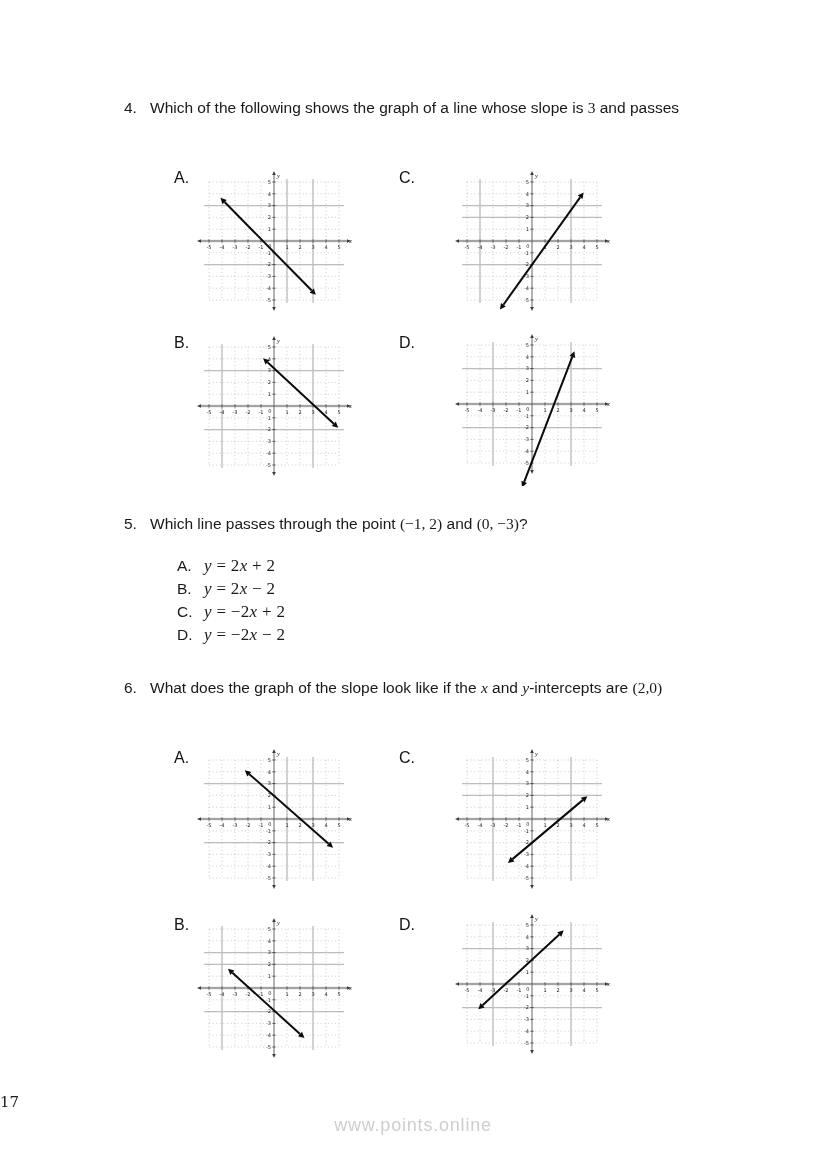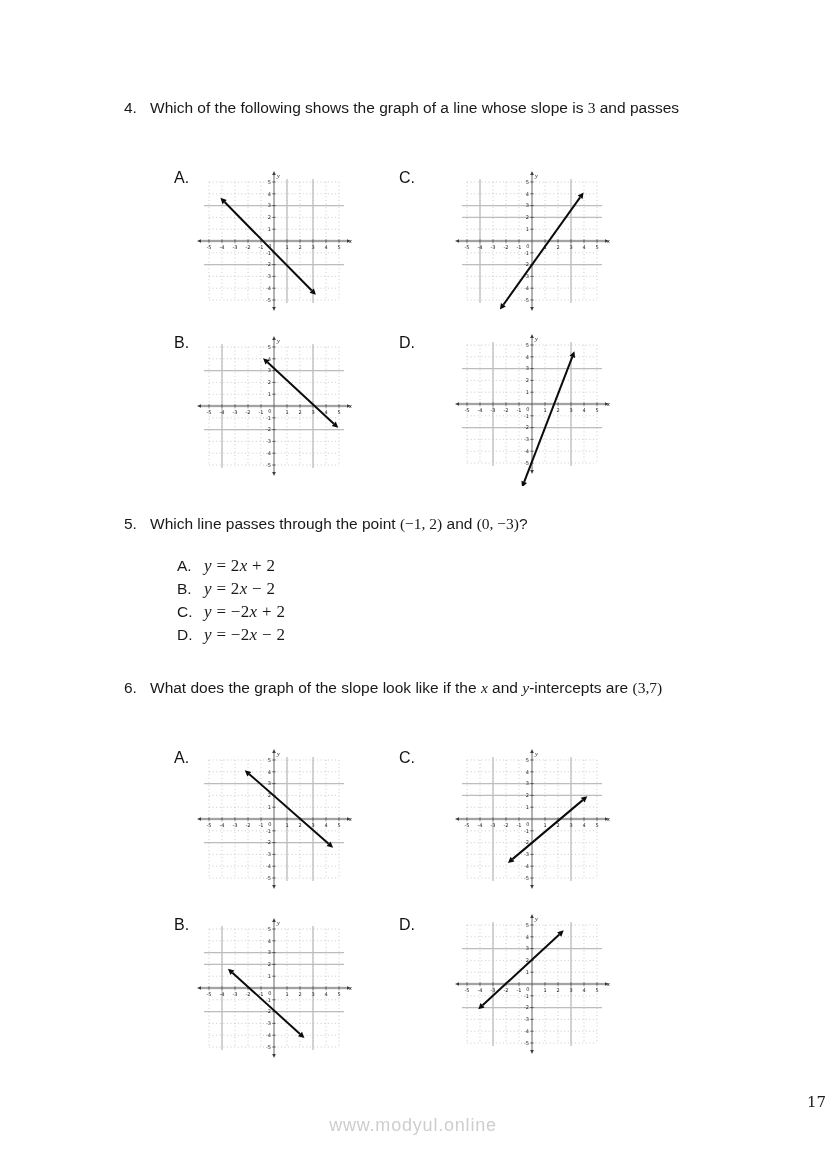--- a/index.html
+++ b/index.html
@@ -14,21 +14,21 @@
   .mseg { font-family:"Liberation Serif",serif; }
   .iseg { font-style:italic; }
 
   .opt-label { position:absolute; font-size:16px; color:#111; }
   .graph { position:absolute; width:170px; height:158px; }
 
   .choice { position:absolute; display:flex; align-items:baseline; }
   .choice .clabel { flex:none; width:27px; font-size:15.5px; }
   .formula { font-size:17px; letter-spacing:0.3px; }
 
-  .page-number { position:absolute; left:0; right:0; top:1093px; text-align:right;
+  .page-number { position:absolute; left:0; right:0; top:1093px; text-align:left;
                  font-family:"DejaVu Serif",serif; font-size:15px; color:#1d1d1d; }
   .watermark { position:absolute; left:0; right:0; top:1115px; text-align:center;
                font-size:18px; color:#cecece; letter-spacing:0.8px; }
 
   
   #q4 { left:124px; top:96px;  width:620px; }
   #q5 { left:124px; top:512px; width:620px; }
   #q6 { left:124px; top:676px; width:620px; }
 
   
@@ -401,21 +401,21 @@
   <span class="formula"><span class="mseg iseg">y</span><span class="mseg"> = −2</span><span class="mseg iseg">x</span><span class="mseg"> + 2</span></span>
 </div>
 <div class="choice" id="q5-d">
   <span class="clabel">D.</span>
   <span class="formula"><span class="mseg iseg">y</span><span class="mseg"> = −2</span><span class="mseg iseg">x</span><span class="mseg"> − 2</span></span>
 </div>
 
 <section class="question" id="q6">
   <div class="qnum">6.</div>
   <div class="qbody">
-    <div class="qline"><span>What does the graph of the slope look like if the </span><span class="mseg iseg">x</span><span> and </span><span class="mseg iseg">y</span><span>-intercepts are </span><span class="mseg">(3,7)</span></div>
+    <div class="qline"><span>What does the graph of the slope look like if the </span><span class="mseg iseg">x</span><span> and </span><span class="mseg iseg">y</span><span>-intercepts are </span><span class="mseg">(2,0)</span></div>
   </div>
 </section>
 
 <div class="opt-label" id="q6-la">A.</div>
 <div class="graph" id="q6-ga"><svg width="170" height="158" viewBox="0 0 170 158" xmlns="http://www.w3.org/2000/svg">
       <line x1="20" y1="17" x2="20" y2="135" stroke="#a8a8a8" stroke-width="0.6" stroke-dasharray="1 2.6"></line>
       <line x1="33" y1="17" x2="33" y2="135" stroke="#a8a8a8" stroke-width="0.6" stroke-dasharray="1 2.6"></line>
       <line x1="46" y1="17" x2="46" y2="135" stroke="#a8a8a8" stroke-width="0.6" stroke-dasharray="1 2.6"></line>
       <line x1="59" y1="17" x2="59" y2="135" stroke="#a8a8a8" stroke-width="0.6" stroke-dasharray="1 2.6"></line>
       <line x1="72" y1="17" x2="72" y2="135" stroke="#a8a8a8" stroke-width="0.6" stroke-dasharray="1 2.6"></line>
@@ -728,13 +728,13 @@
       <text x="82" y="18.8" font-size="5" fill="#222" text-anchor="end" font-family="DejaVu Sans,sans-serif">5</text>
       <text x="82.4" y="82.6" font-size="5" fill="#222" text-anchor="end" font-family="DejaVu Sans,sans-serif">0</text>
       <text x="88" y="13" font-size="6.5" fill="#222" font-style="italic" font-family="Liberation Serif,serif">y</text>
       <text x="160" y="78.2" font-size="6.5" fill="#222" font-style="italic" font-family="Liberation Serif,serif">x</text>
       <line x1="35.6" y1="97.24" x2="112.3" y2="26.44" stroke="#0b0b0b" stroke-width="2"></line>
       <polygon points="116.70882066776493,22.370319383601604 114.33484030819919,28.644410333882465 110.2651596918008,24.235589666117537" fill="#0b0b0b"></polygon>
       <polygon points="31.191179332235073,101.3096806163984 33.5651596918008,95.03558966611753 37.6348403081992,99.44441033388246" fill="#0b0b0b"></polygon>
     </svg></div>
 
 <div class="page-number">17</div>
-<div class="watermark">www.modyul.online</div>
+<div class="watermark">www.points.online</div>
 
 </body></html>

